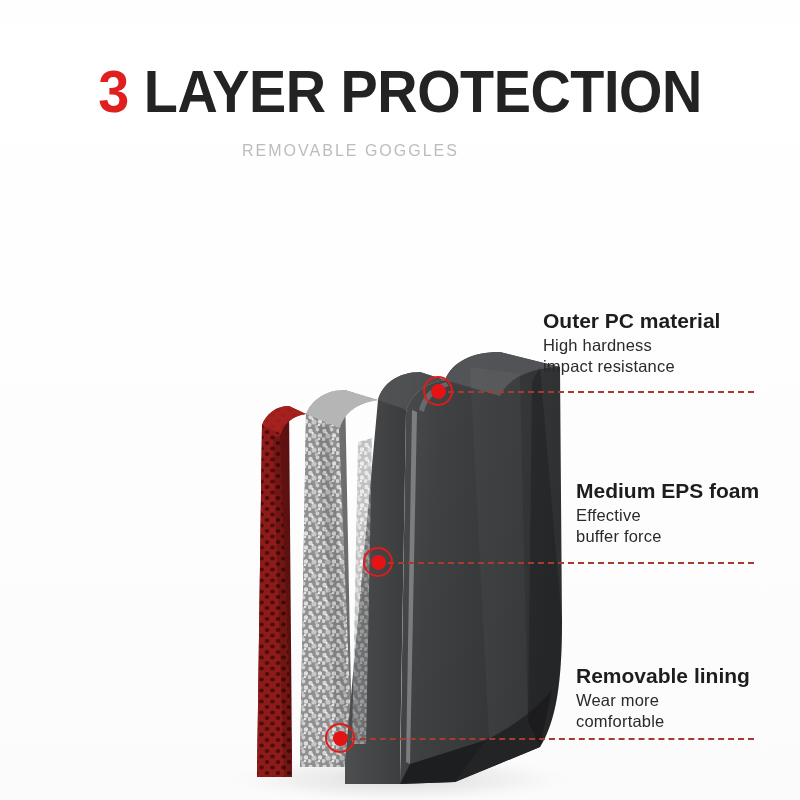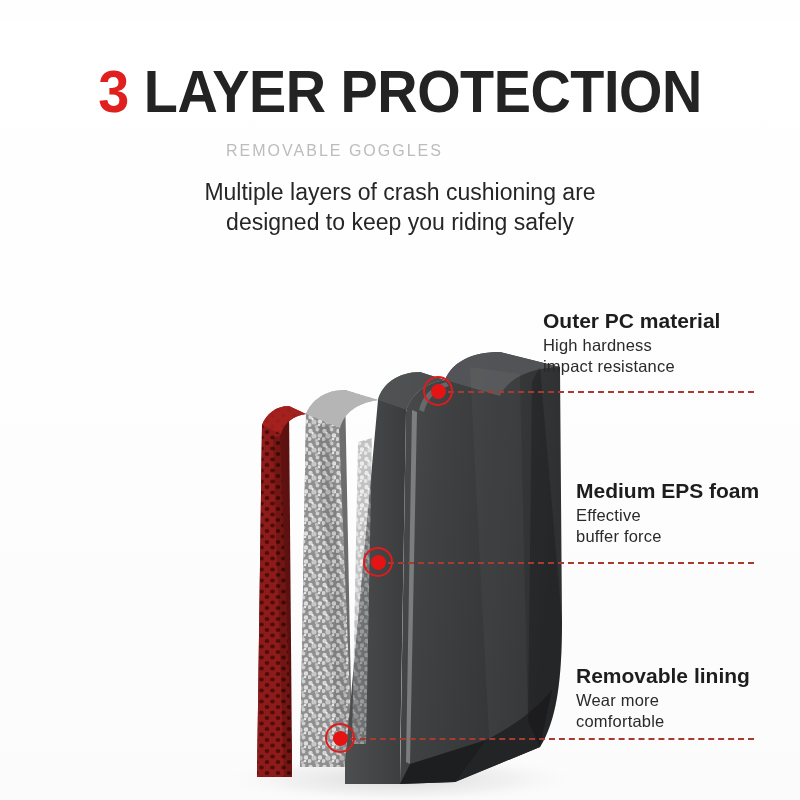--- a/index.html
+++ b/index.html
@@ -37,21 +37,21 @@
     color: #232323;
     white-space: nowrap;
     transform: scaleX(0.93);
   }
   .headline .num {
     color: #e01f1f;
   }
   .subtitle {
     position: absolute;
     top: 120px;
-    left: 0;
+    left: 16px;
     width: 669px;
     text-align: center;
     font-size: 16px;
     letter-spacing: 2.0px;
     color: #bcbcbc;
     font-weight: 400;
   }
   .desc {
     position: absolute;
     top: 155px;
@@ -136,24 +136,20 @@
 <body>
 
 <div id="page">
 
   <div class="headline">
     <span class="num">3</span><span>&nbsp;</span><span>LAYER PROTECTION</span>
   </div>
 
   <div class="subtitle">REMOVABLE GOGGLES</div>
 
-  <div class="desc">
-    <span>Multiple layers of crash cushioning are</span>
-    <span class="l2">designed to keep you riding safely</span>
-  </div>
 
   <svg class="illus" viewBox="0 0 800 800">
     <defs>
 
       <pattern id="epsSpeckle" width="14" height="14" patternUnits="userSpaceOnUse">
         <rect width="14" height="14" fill="#8f8f8f"></rect>
         <circle cx="2.5" cy="3" r="2.2" fill="#d8d8d8"></circle>
         <circle cx="9.5" cy="1.5" r="1.9" fill="#cfcfcf"></circle>
         <circle cx="12" cy="7.5" r="2.3" fill="#dedede"></circle>
         <circle cx="6" cy="8" r="2.6" fill="#c8c8c8"></circle>

